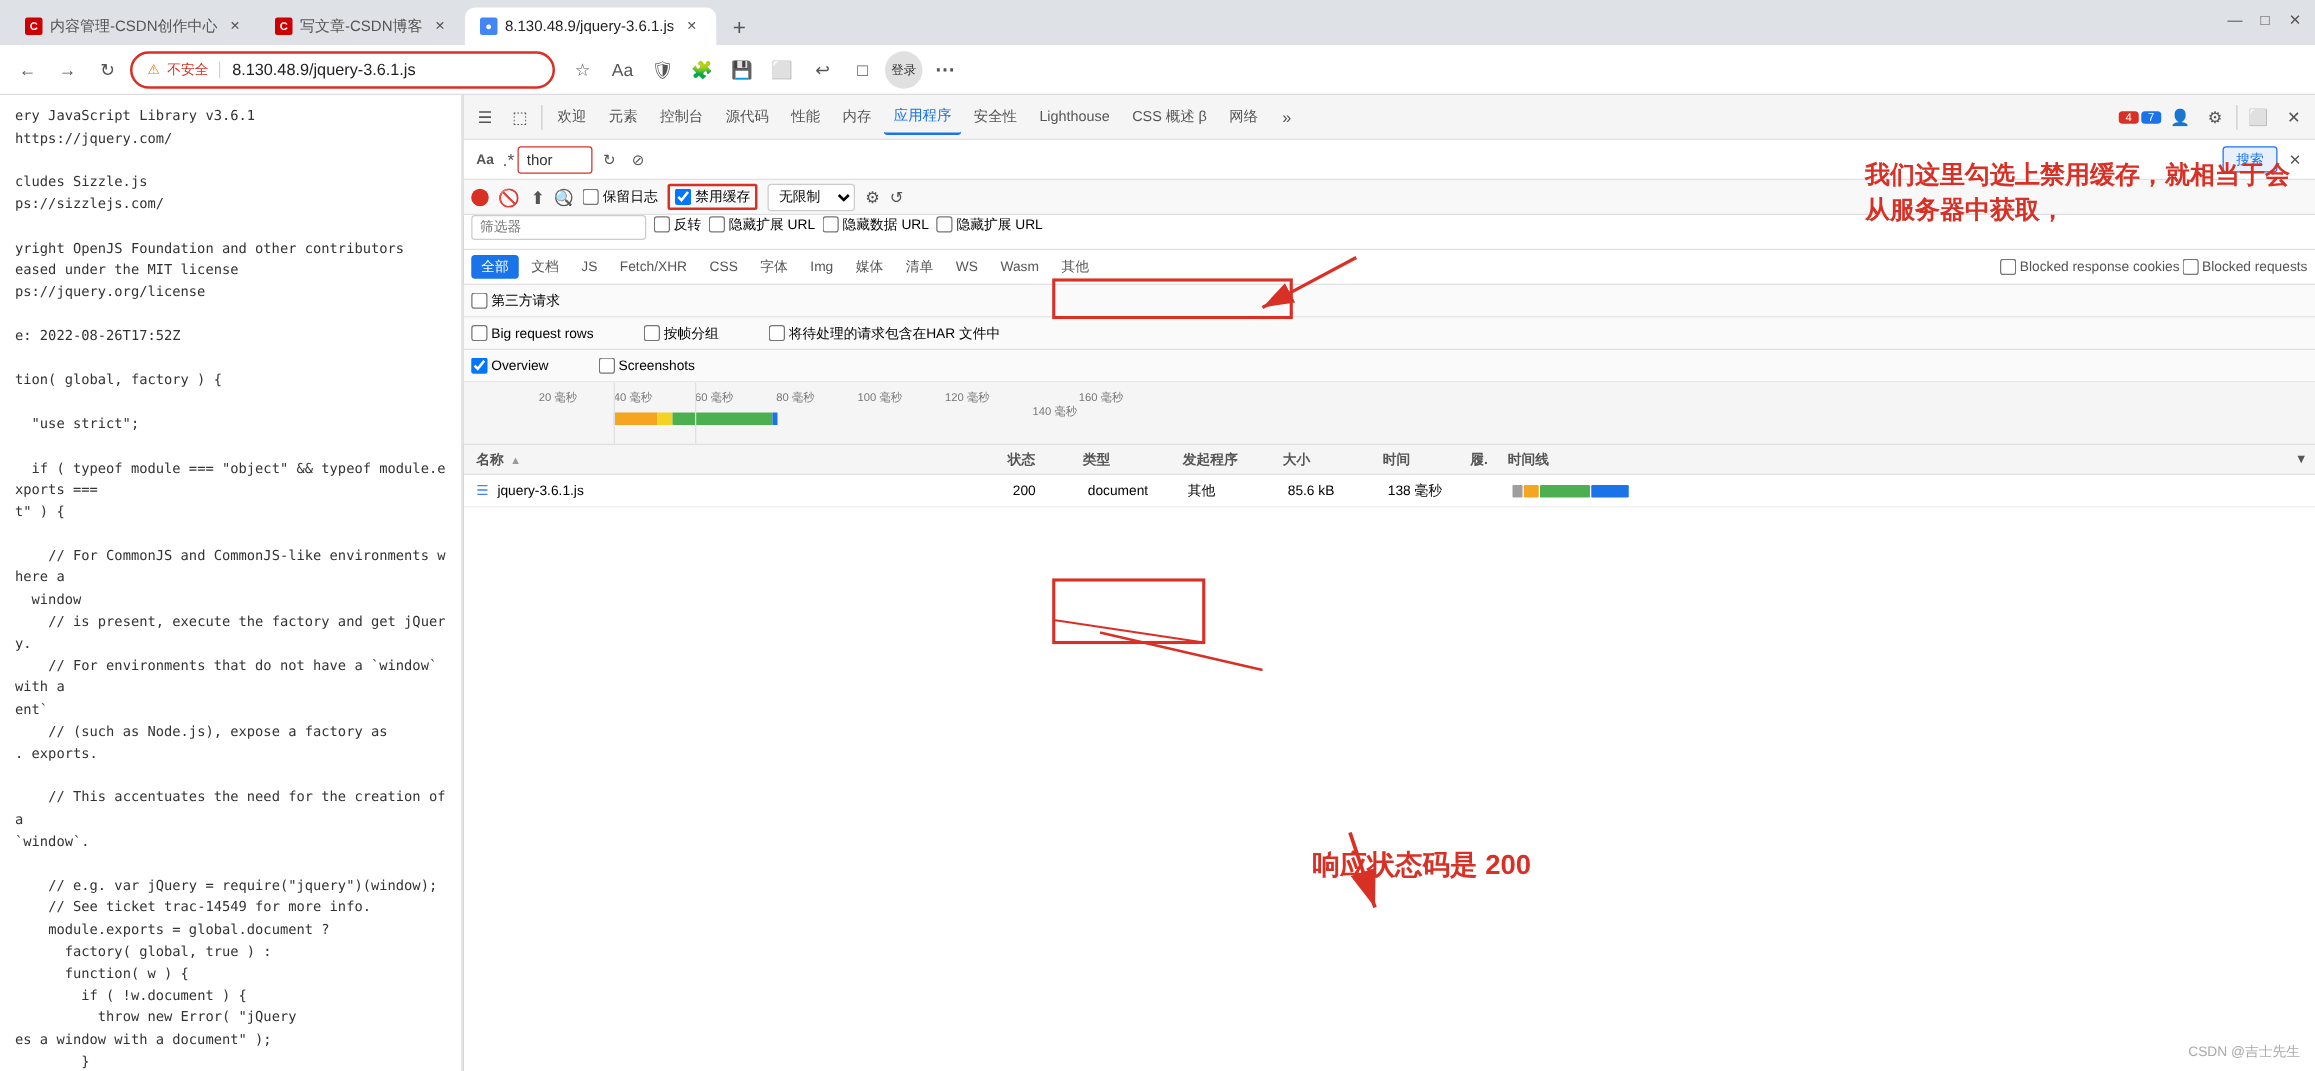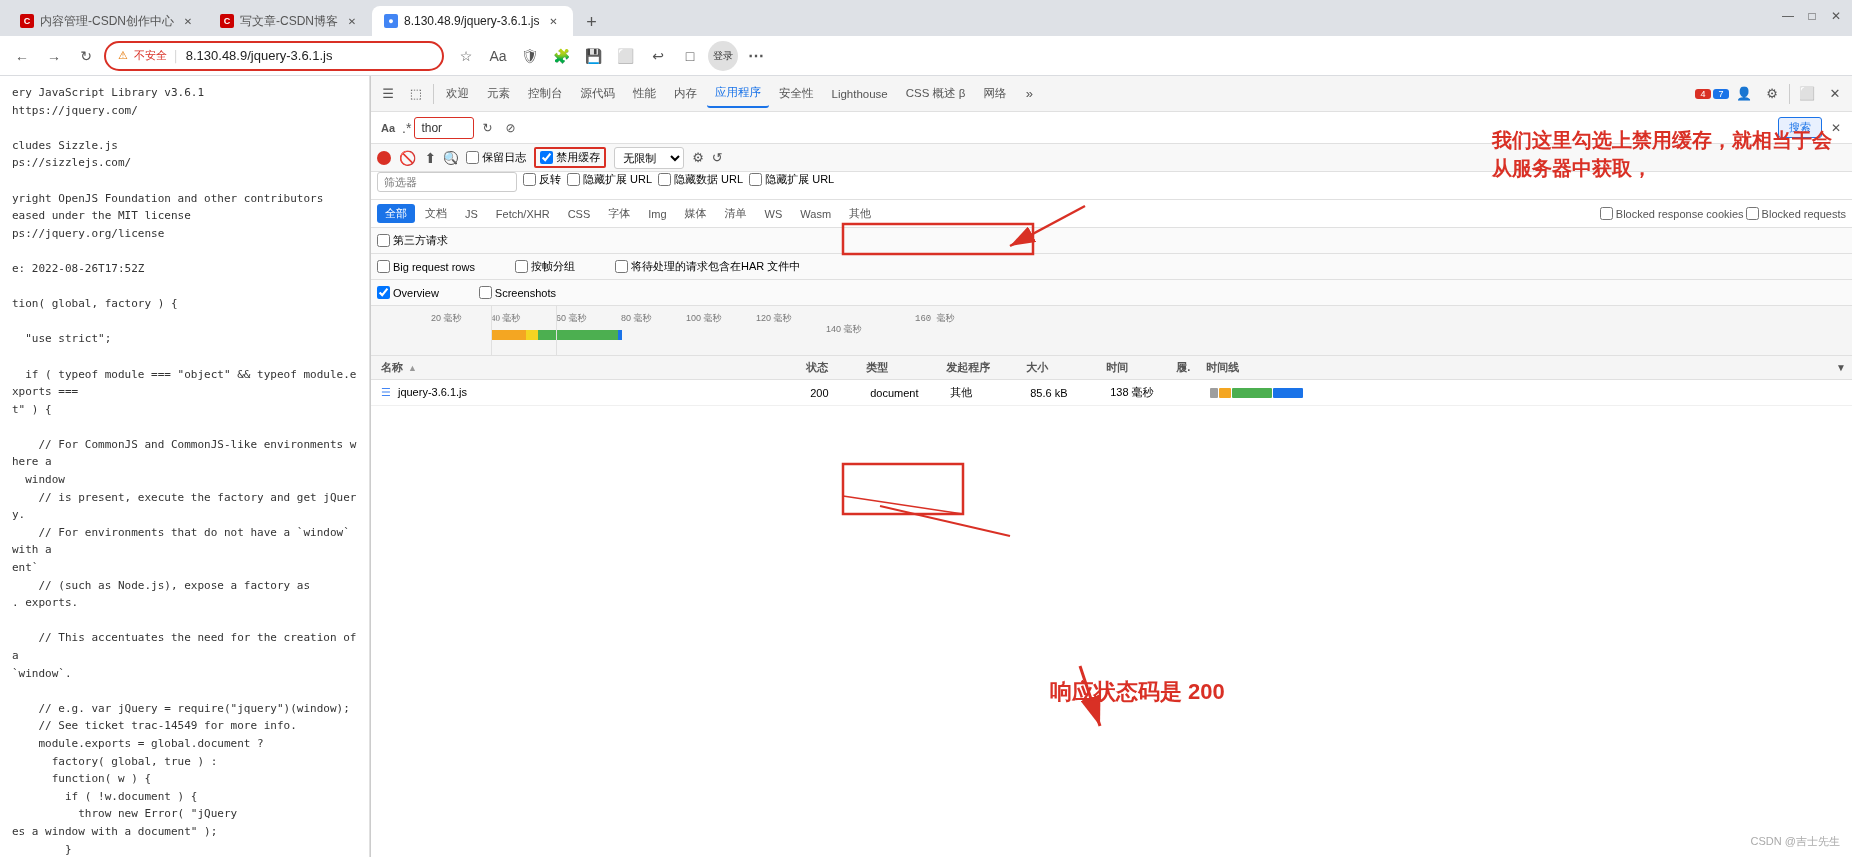--- a/index.html
+++ b/index.html
@@ -339,27 +339,27 @@
         <label class="filter-checkbox">
           <input type="checkbox" style="">
           <span>Screenshots</span>
         </label>
       </div>
 
       <div style="position:relative;height:50px;background:#f5f5f5;border-bottom:1px solid #e0e0e0;overflow:hidden;">
 
         <div style="position:absolute;top:2px;left:0;right:0;height:20px;display:flex;align-items:center;font-size:9px;color:#777;">
           <span style="position:absolute;left:60px;">20 毫秒</span>
-          <span style="position:absolute;left:120px;font-family:Liberation Serif, serif;">40 毫秒</span>
+          <span style="position:absolute;left:120px;">40 毫秒</span>
           <span style="position:absolute;left:185px;">60 毫秒</span>
           <span style="position:absolute;left:250px;">80 毫秒</span>
           <span style="position:absolute;left:315px;">100 毫秒</span>
           <span style="position:absolute;left:385px;">120 毫秒</span>
           <span style="position:absolute;left:455px;margin-top:22px;">140 毫秒</span>
-          <span style="position:absolute;left:544px;font-family:Liberation Mono, monospace;">160 毫秒</span>
+          <span style="position:absolute;left:492px;">160 毫秒</span>
         </div>
 
         <div style="position:absolute;top:24px;left:120px;display:flex;gap:0;">
           <div style="width:35px;height:10px;background:#f4a622;"></div>
           <div style="width:12px;height:10px;background:#f4d422;"></div>
           <div style="width:80px;height:10px;background:#4caf50;"></div>
           <div style="width:4px;height:10px;background:#1a73e8;"></div>
         </div>
 
         <div style="position:absolute;top:0;left:120px;width:1px;height:100%;background:#e0e0e0;"></div>

